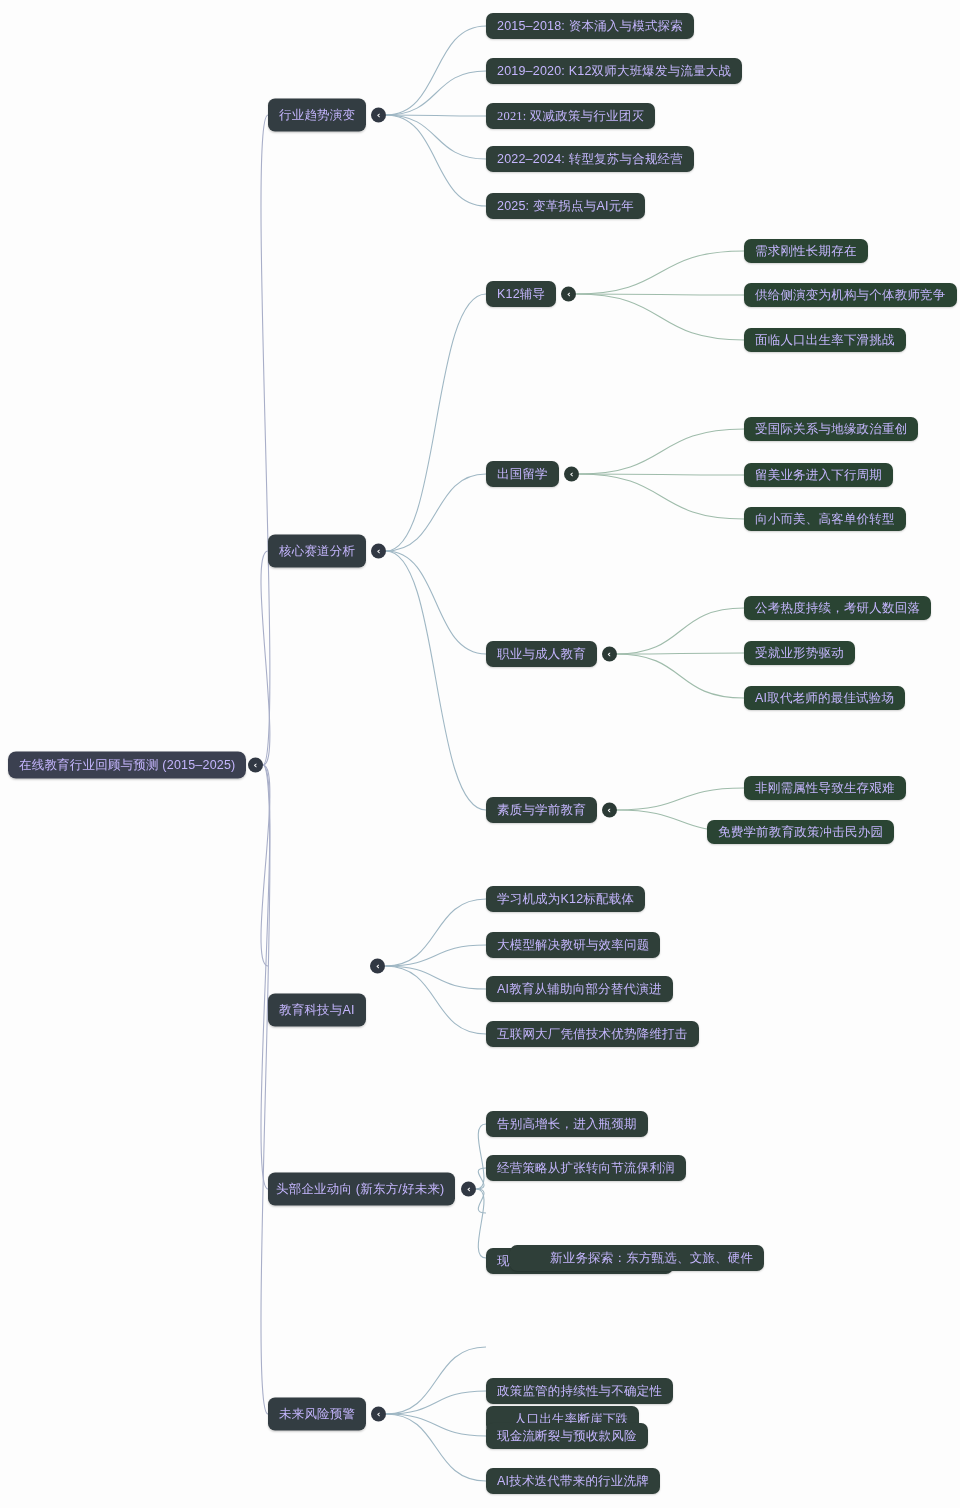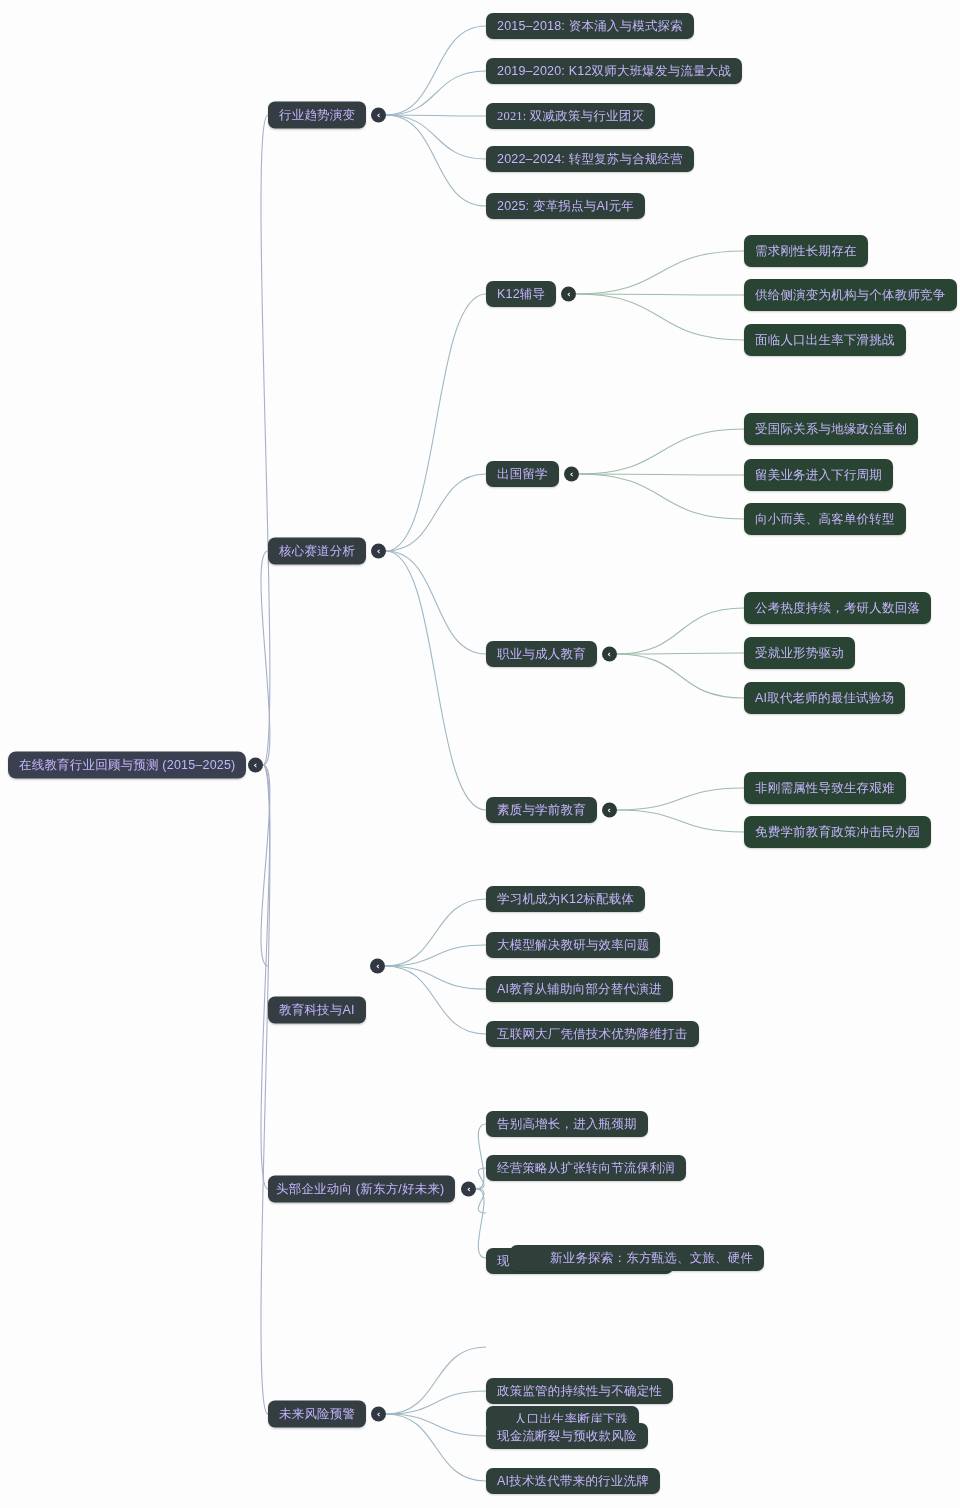--- a/index.html
+++ b/index.html
@@ -42,33 +42,33 @@
   .node-root {
     background: #3b4050;
     font-size: 12.5px;
     height: 27px;
     padding: 0 11px;
     border-radius: 8px;
   }
   .node-l1 {
     background: #333d42;
     font-size: 12.5px;
-    height: 27px;
+    height: 33px;
     padding: 0 11px;
   }
   .node-l2 {
     background: #2f3f39;
     font-size: 12.5px;
     height: 26px;
     padding: 0 11px;
   }
   .node-l3 {
     background: #2a4433;
     font-size: 12.5px;
-    height: 32px;
+    height: 24px;
     padding: 0 11px;
   }
   .toggle {
     position: absolute;
     width: 15px;
     height: 15px;
     border-radius: 50%;
     background: #313843;
     color: #ffffff;
     font-size: 9px;
@@ -147,21 +147,21 @@
       <div class="node node-l3" style="left: 744px; top: 475px;">留美业务进入下行周期</div>
       <div class="node node-l3" style="left: 744px; top: 519px;">向小而美、高客单价转型</div>
       <div class="node node-l2" style="left: 486px; top: 654px;">职业与成人教育</div>
       <div class="toggle green" style="left: 601.5px; top: 654px;">‹</div>
       <div class="node node-l3" style="left: 744px; top: 608px;">公考热度持续，考研人数回落</div>
       <div class="node node-l3" style="left: 744px; top: 653px;">受就业形势驱动</div>
       <div class="node node-l3" style="left: 744px; top: 698px;">AI取代老师的最佳试验场</div>
       <div class="node node-l2" style="left: 486px; top: 810px;">素质与学前教育</div>
       <div class="toggle green" style="left: 601.5px; top: 810px;">‹</div>
       <div class="node node-l3" style="left: 744px; top: 788px;">非刚需属性导致生存艰难</div>
-      <div class="node node-l3" style="left: 744px; top: 832px;">免费学前教育政策冲击民办园</div>
+      <div class="node node-l3" style="left: 707px; top: 832px;">免费学前教育政策冲击民办园</div>
       <div class="node node-l1" style="left: 268px; top: 1010px;">教育科技与AI</div>
       <div class="toggle" style="left: 370.312px; top: 966px;">‹</div>
       <div class="node node-l2" style="left: 486px; top: 899px;">学习机成为K12标配载体</div>
       <div class="node node-l2" style="left: 486px; top: 945px;">大模型解决教研与效率问题</div>
       <div class="node node-l2" style="left: 486px; top: 989px;">AI教育从辅助向部分替代演进</div>
       <div class="node node-l2" style="left: 486px; top: 1034px;">互联网大厂凭借技术优势降维打击</div>
       <div class="node node-l1" style="left: 268px; top: 1189px; padding-left: 8px;">头部企业动向 (新东方/好未来)</div>
       <div class="toggle" style="left: 461.281px; top: 1189px;">‹</div>
       <div class="node node-l2" style="left: 486px; top: 1124px;">告别高增长，进入瓶颈期</div>
       <div class="node node-l2" style="left: 486px; top: 1168px;">经营策略从扩张转向节流保利润</div>

